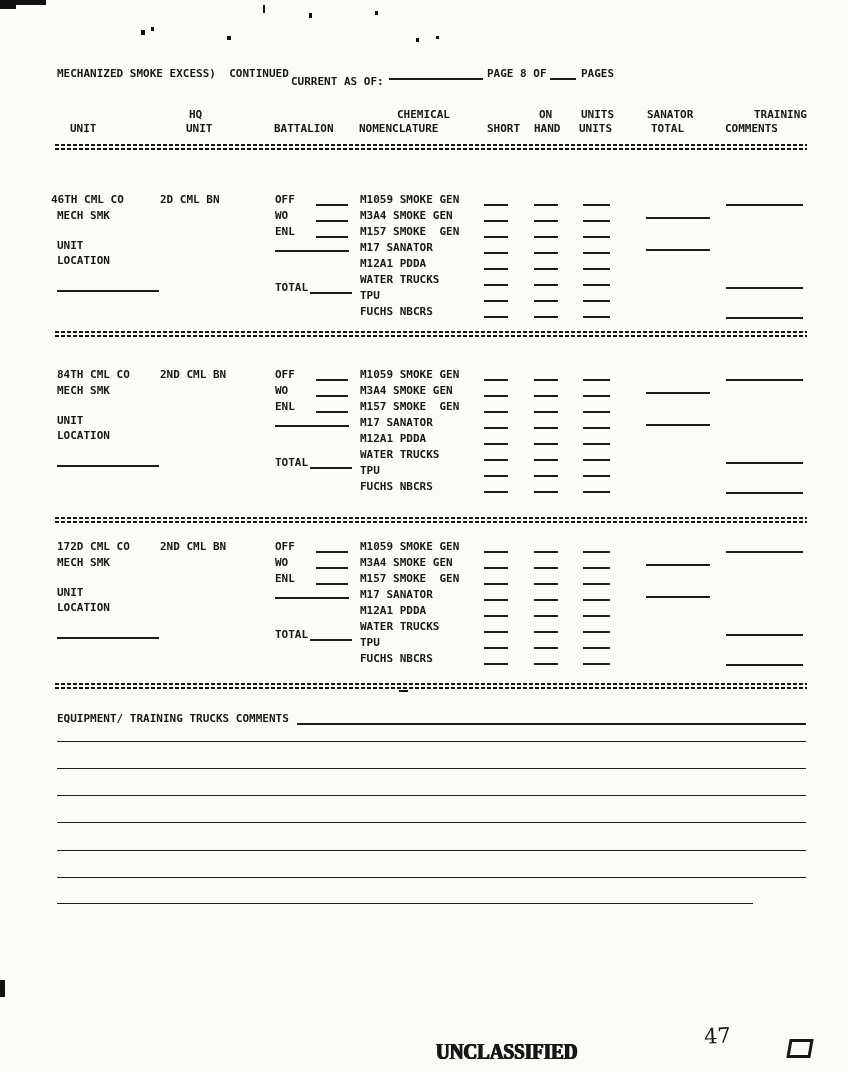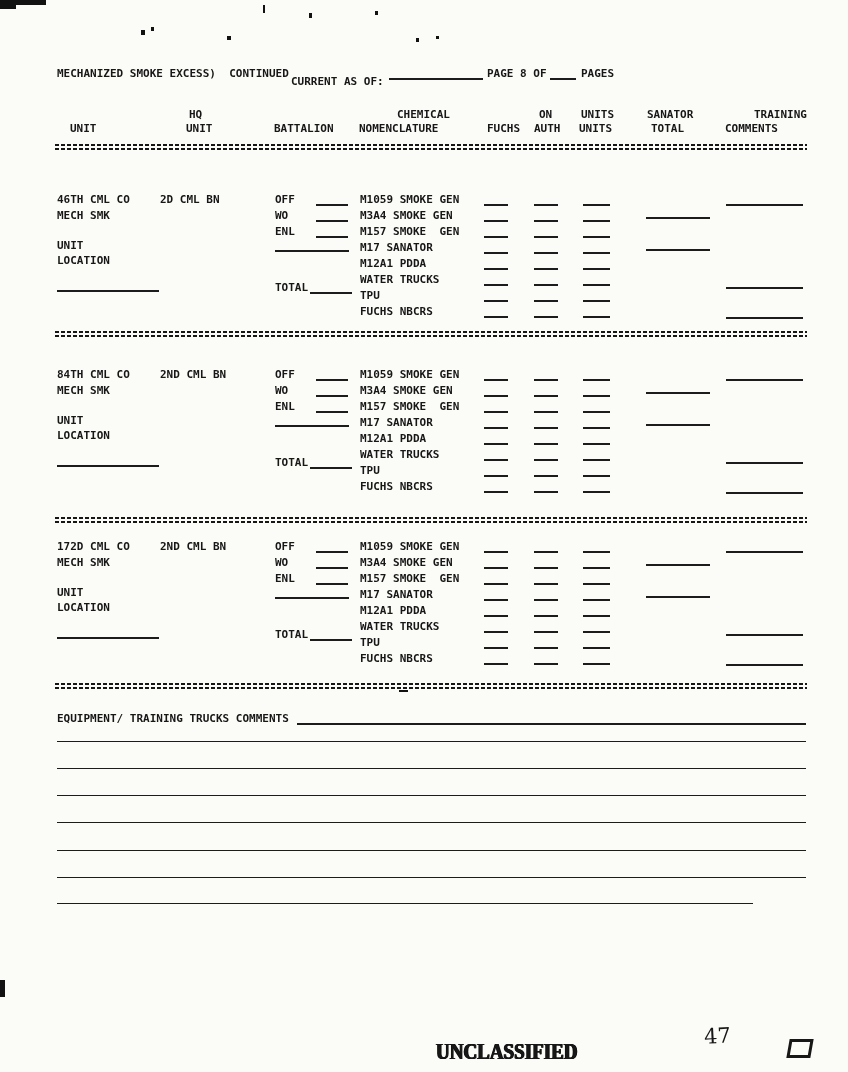--- a/index.html
+++ b/index.html
@@ -56,34 +56,34 @@
   <span class="t" style="left:397px;top:108px">CHEMICAL</span>
   <span class="t" style="left:539px;top:108px">ON</span>
   <span class="t" style="left:581px;top:108px">UNITS</span>
   <span class="t" style="left:647px;top:108px">SANATOR</span>
   <span class="t" style="left:754px;top:108px">TRAINING</span>
 
   <span class="t" style="left:70px;top:122px">UNIT</span>
   <span class="t" style="left:186px;top:122px">UNIT</span>
   <span class="t" style="left:274px;top:122px">BATTALION</span>
   <span class="t" style="left:359px;top:122px">NOMENCLATURE</span>
-  <span class="t" style="left:487px;top:122px">FUCHS</span>
-  <span class="t" style="left:534px;top:122px">AUTH</span>
+  <span class="t" style="left:487px;top:122px">SHORT</span>
+  <span class="t" style="left:534px;top:122px">HAND</span>
   <span class="t" style="left:579px;top:122px">UNITS</span>
   <span class="t" style="left:651px;top:122px">TOTAL</span>
   <span class="t" style="left:725px;top:122px">COMMENTS</span>
 
   <div class="sep" style="top:144px"></div>
   <div class="sep" style="top:331px"></div>
   <div class="sep" style="top:517px"></div>
   <div class="sep" style="top:683px"></div>
 
   <div id="sections">
       <div class="section" style="top: 193px;">
-    <span class="t" style="left:57px;top:0px">46TH CML CO</span>
+    <span class="t" style="left:51px;top:0px">46TH CML CO</span>
     <span class="t" style="left:57px;top:16px">MECH SMK</span>
     <span class="t" style="left:160px;top:0px">2D CML BN</span>
     <span class="t" style="left:57px;top:46px">UNIT</span>
     <span class="t" style="left:57px;top:61px">LOCATION</span>
     <span class="bl" style="left:57px;top:97px;width:102px"></span>
 
     <span class="t" style="left:275px;top:0px">OFF</span>
     <span class="bl" style="left:316px;top:11px;width:32px"></span>
     <span class="t" style="left:275px;top:16px">WO</span>
     <span class="bl" style="left:316px;top:27px;width:32px"></span>

